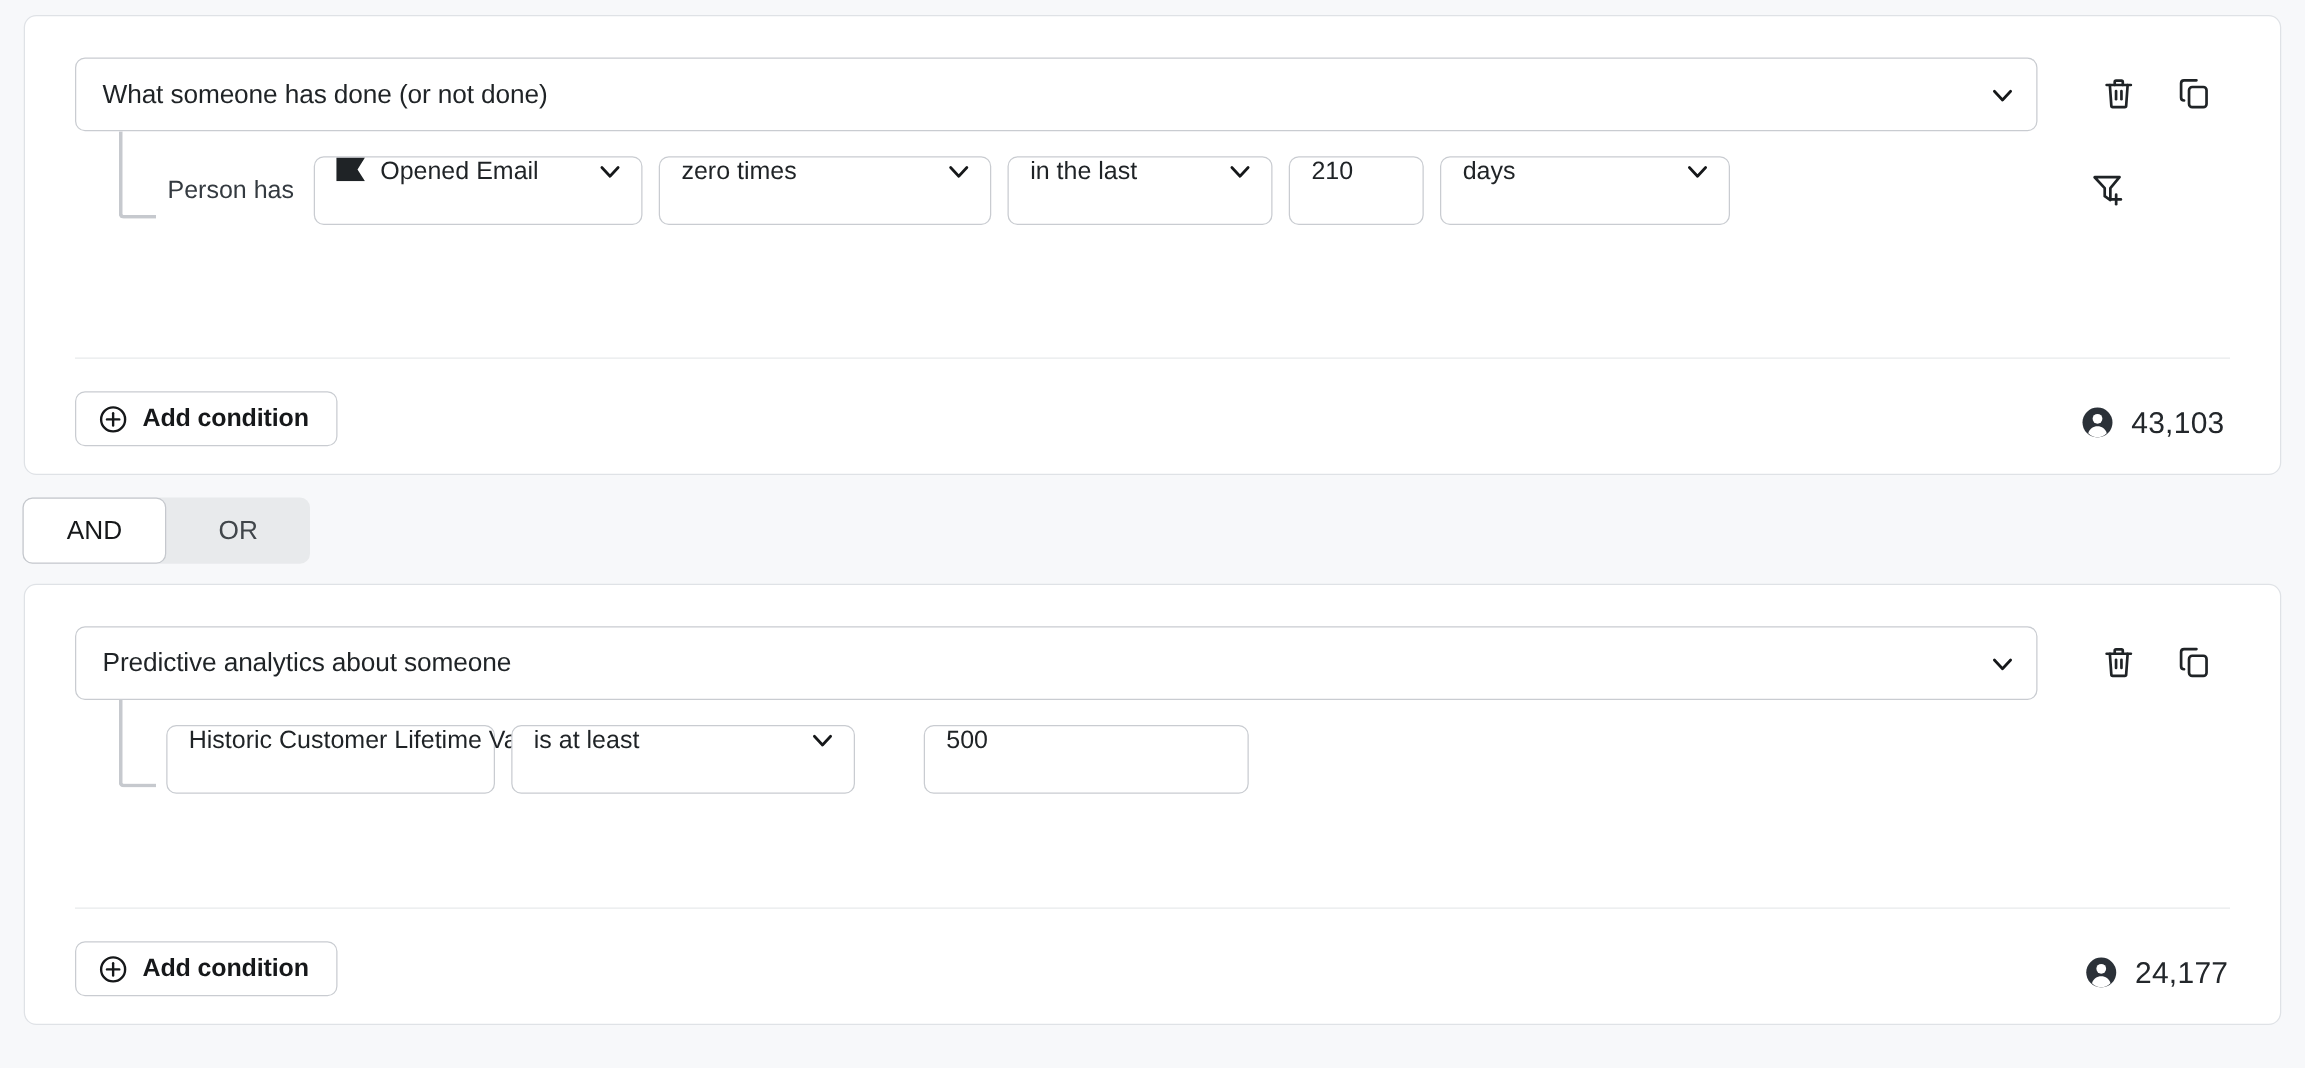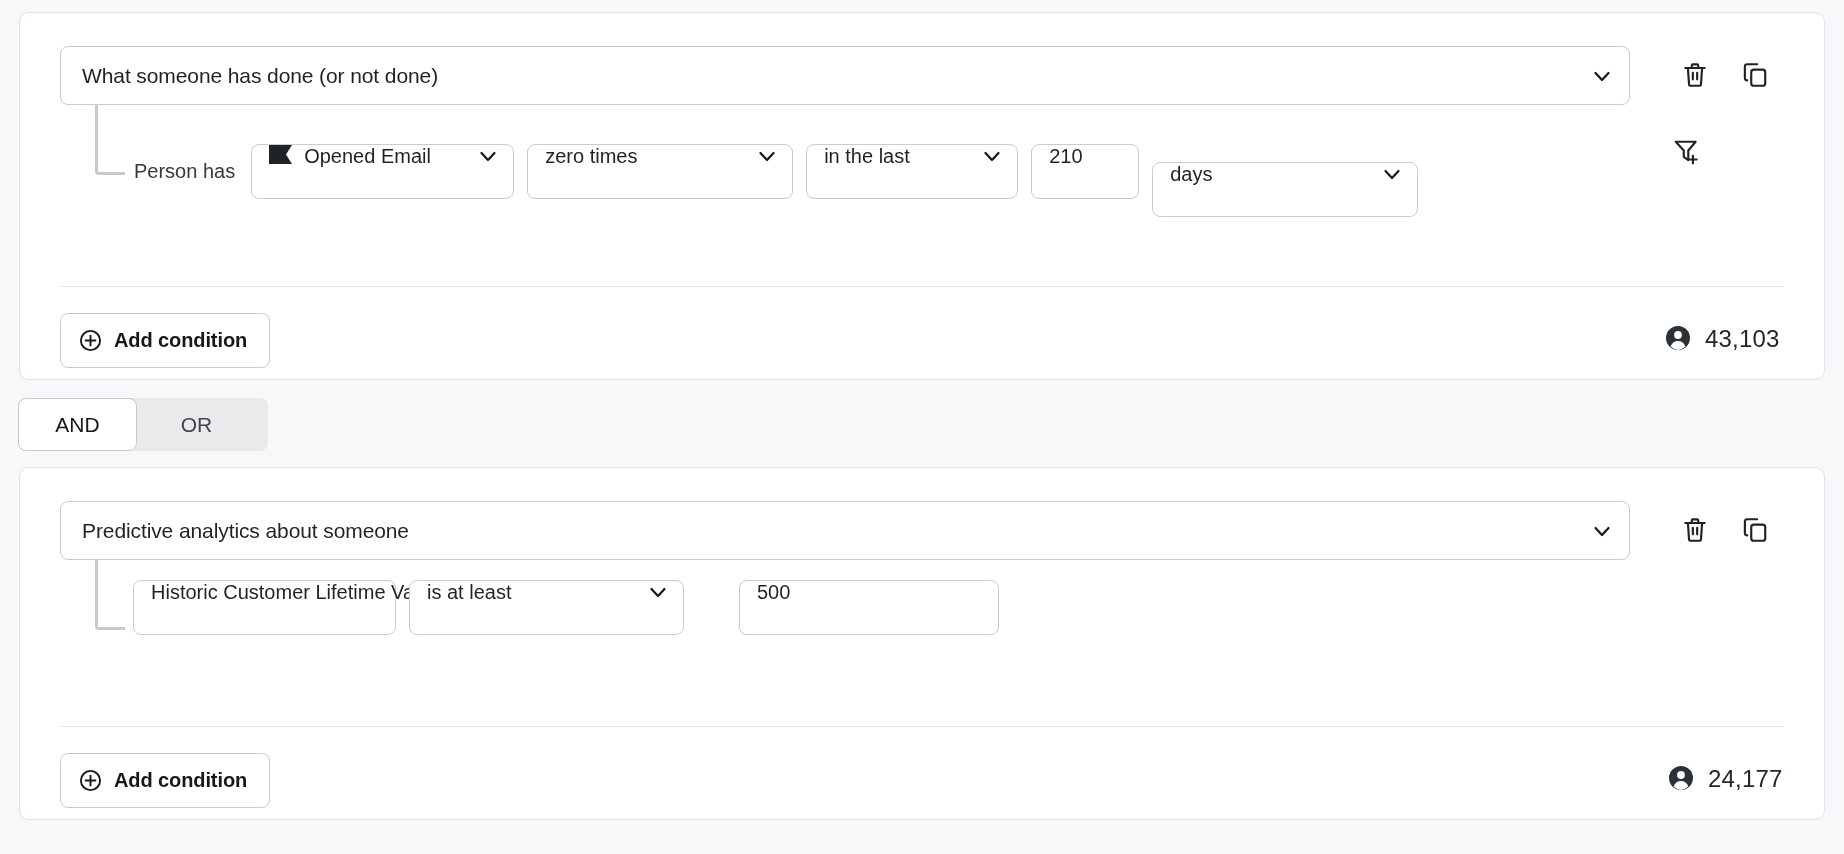--- a/index.html
+++ b/index.html
@@ -86,21 +86,21 @@
     white-space: nowrap;
   }
   .field .val { flex: 1; }
   .field.plain { padding-right: 17px; }
 
   
   .w-opened   { width: 263px; }
   .w-times    { width: 266px; }
   .w-when     { width: 212px; }
   .w-num120   { width: 108px; }
-  .w-unit     { width: 266px; margin-top: 37px; }
+  .w-unit     { width: 232px; }
   .w-attr     { width: 263px; }
   .w-oper     { width: 275px; }
   .w-val500   { width: 260px; margin-left: 42px; }
 
   
   .chev {
     width: 22px; height: 22px;
     flex: 0 0 22px;
     display: inline-block;
     margin-left: 8px;
@@ -129,21 +129,21 @@
     left: 40px;
     width: 1724px;
     height: 1px;
     background: #e8eaec;
   }
 
   
   .add-btn {
     position: absolute;
     left: 40px;
-    height: 55px;
+    height: 44px;
     background: #fff;
     border: 1px solid #c9ccd1;
     border-radius: 8px;
     display: flex;
     align-items: center;
     gap: 12px;
     padding: 0 22px 0 18px;
   }
   .add-btn .plus { width: 23px; height: 23px; flex: 0 0 23px; }
   .add-btn .txt {
@@ -164,21 +164,21 @@
     font-size: 24px;
     color: #23272b;
     letter-spacing: 0.2px;
   }
 
   
   .andor {
     position: absolute;
     left: 18px;
     top: 398px;
-    width: 250px;
+    width: 230px;
     height: 53px;
     background: #e8eaec;
     border-radius: 8px;
     display: flex;
     align-items: center;
     padding: 0;
   }
   .andor .seg {
     height: 53px;
     display: flex;

